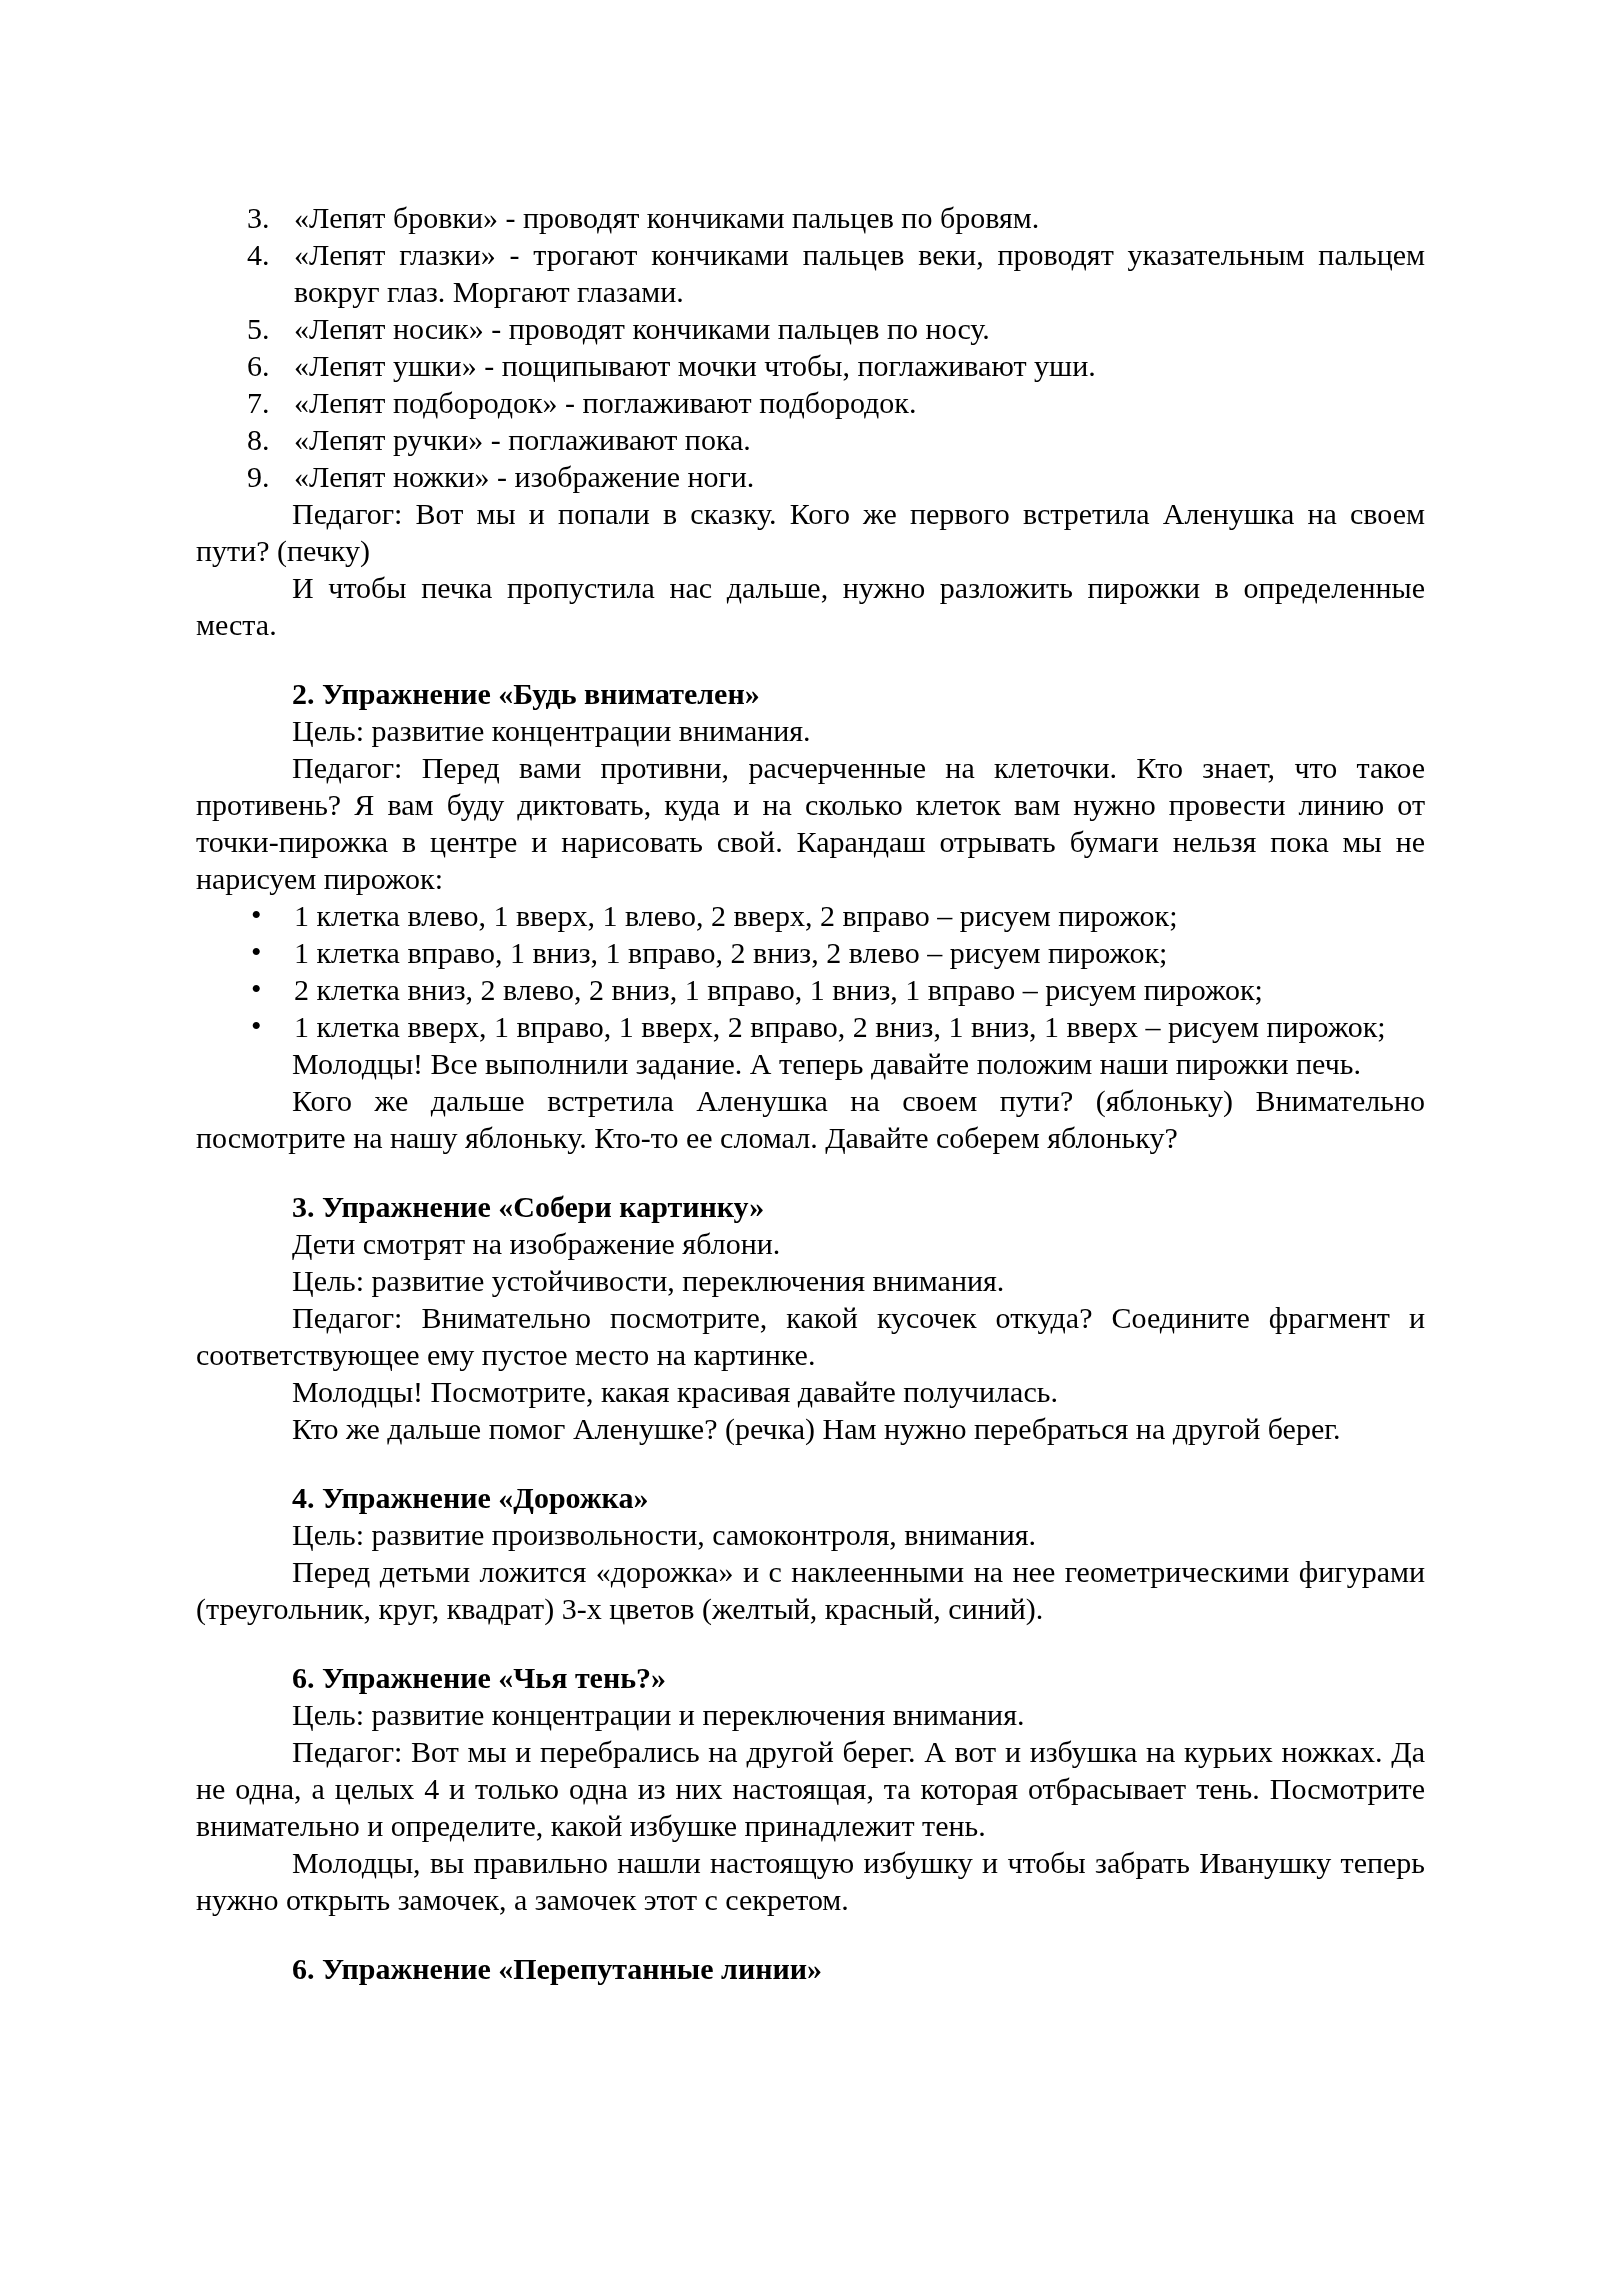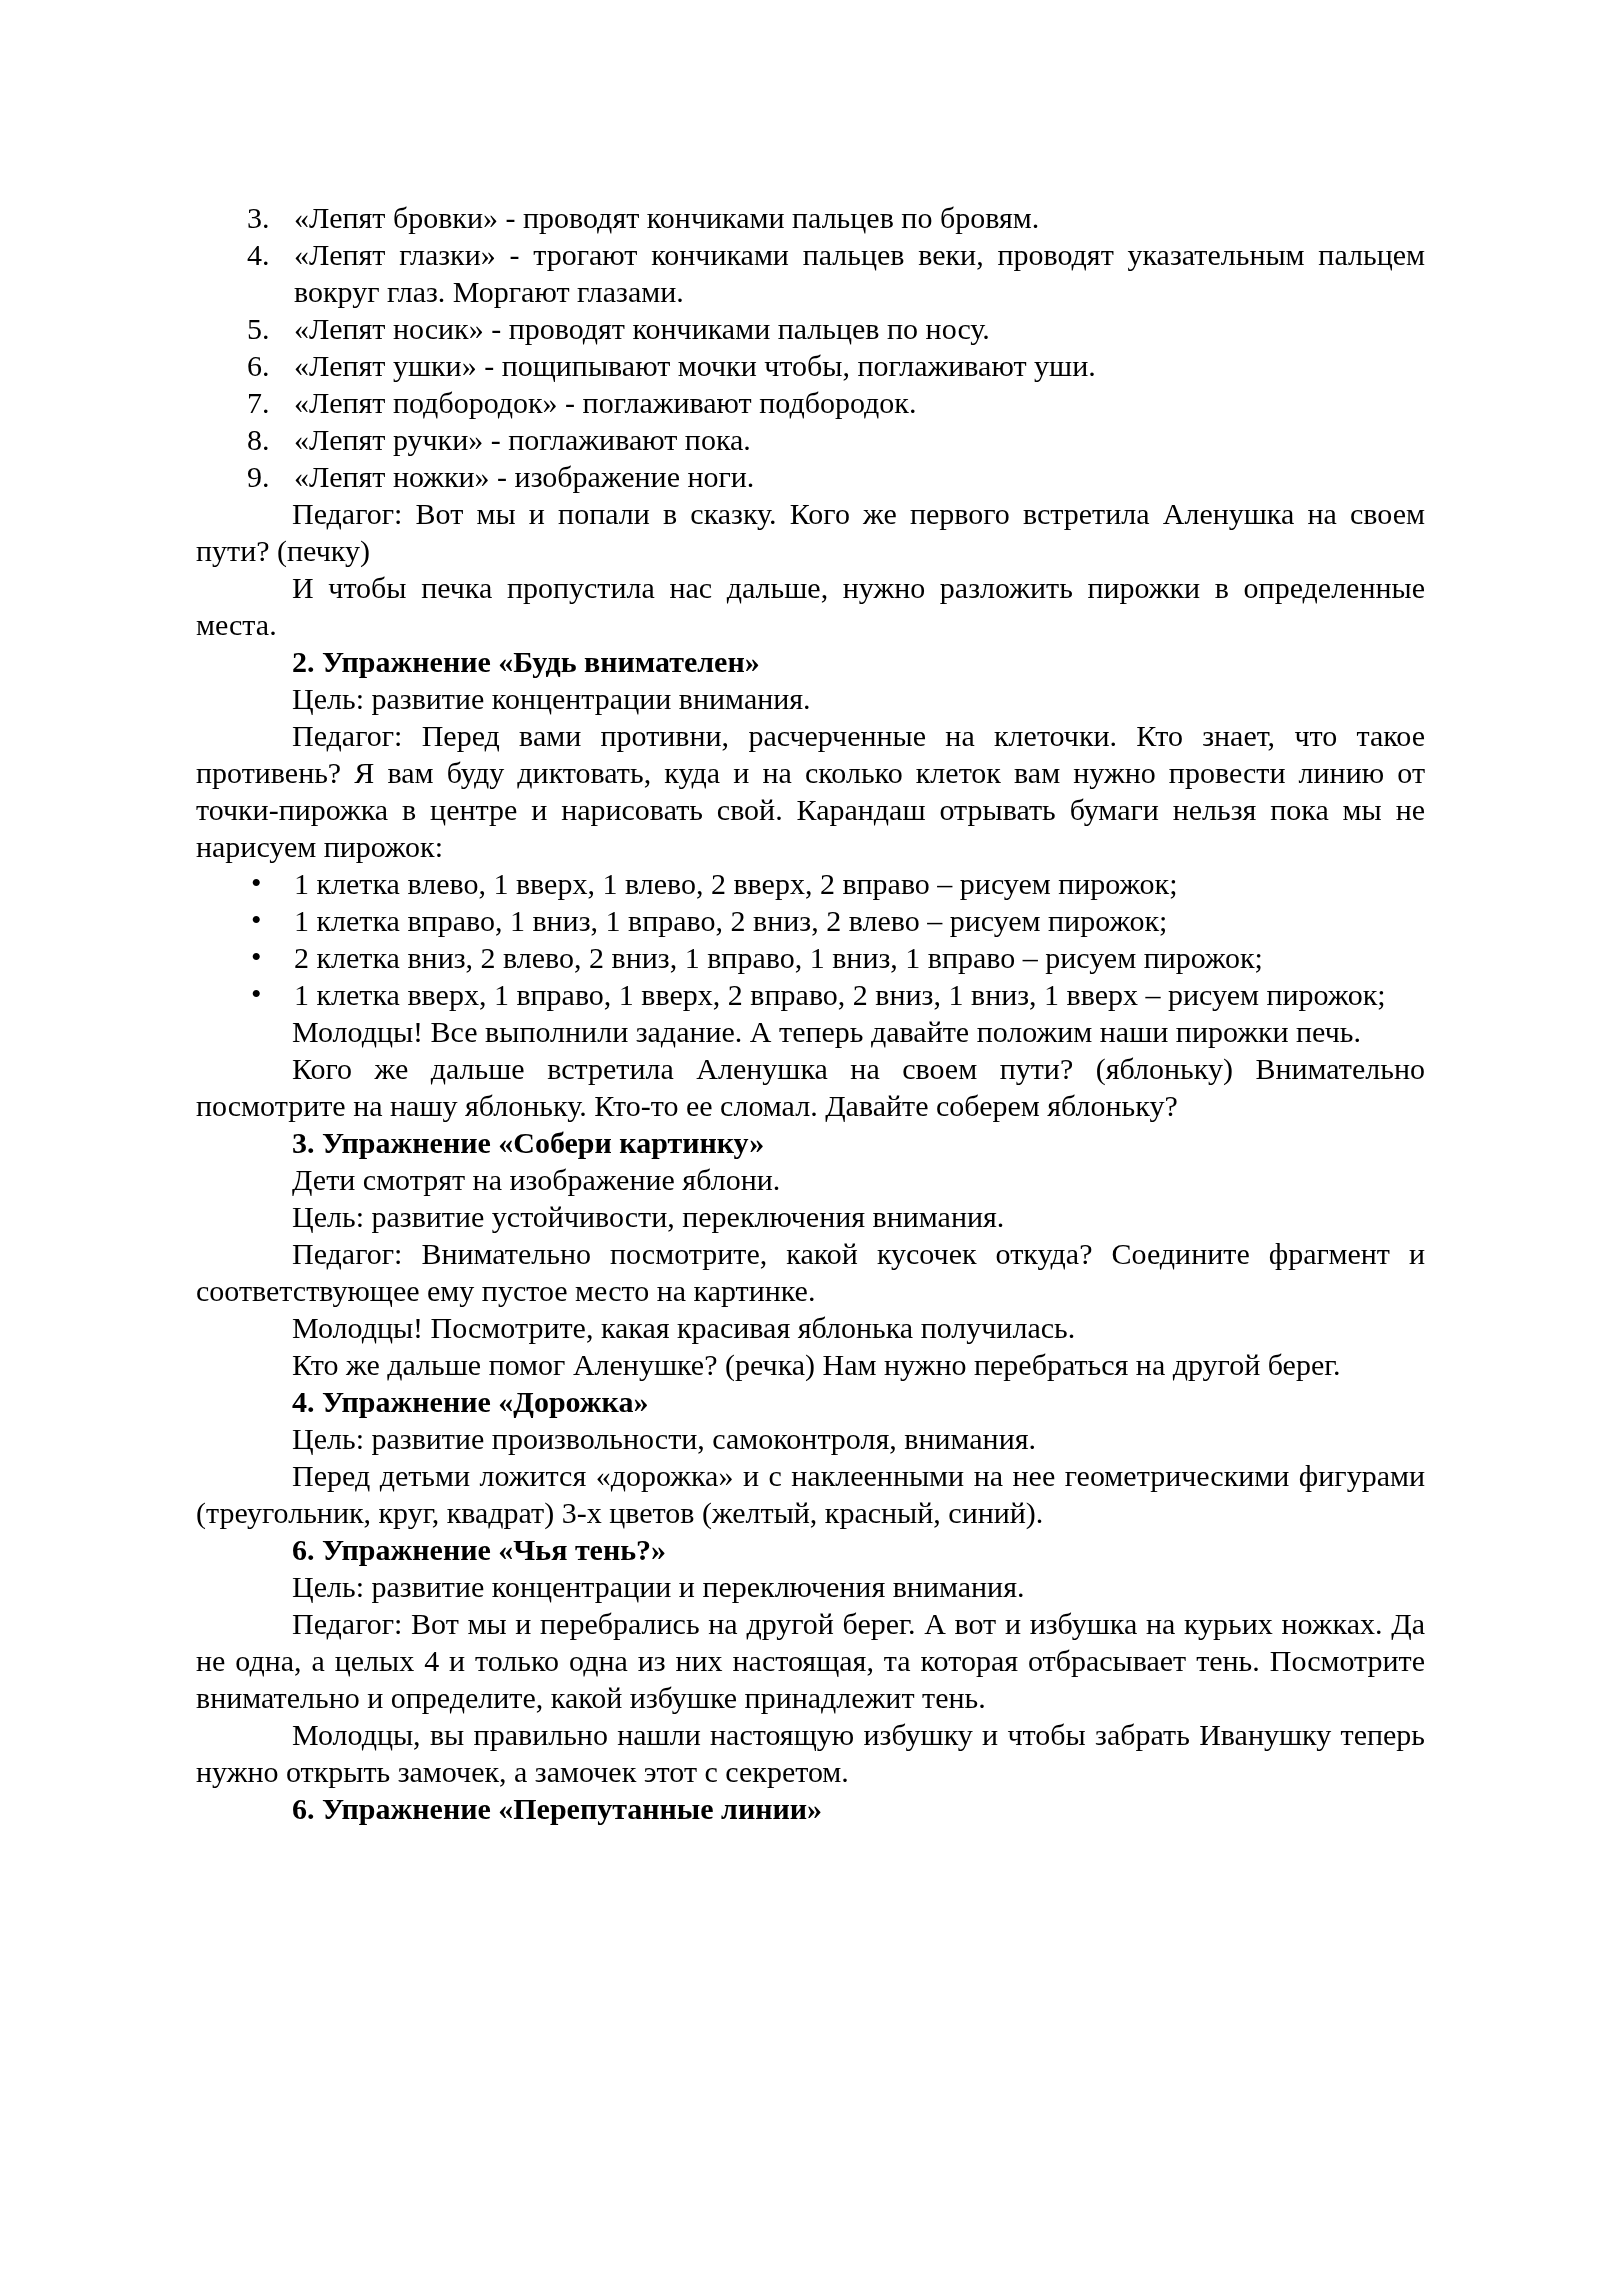--- a/index.html
+++ b/index.html
@@ -23,20 +23,21 @@
   .block { margin: 0; }
   .paragraph {
     text-align: justify;
     text-indent: 96px;
   }
   .paragraph .lead { }
   .heading {
     font-weight: bold;
     padding-left: 96px;
     text-align: left;
+    margin-top: 32px;
   }
   .numbered {
     position: relative;
     padding-left: 98px;
     text-align: justify;
   }
   .numbered .num {
     position: absolute;
     left: 51px;
     top: 0;
@@ -71,21 +72,21 @@
     <div class="block bullet"><span class="glyph">•</span><span>1 клетка влево, 1 вверх, 1 влево, 2 вверх, 2 вправо – рисуем пирожок;</span></div>
     <div class="block bullet"><span class="glyph">•</span><span>1 клетка вправо, 1 вниз, 1 вправо, 2 вниз, 2 влево – рисуем пирожок;</span></div>
     <div class="block bullet"><span class="glyph">•</span><span>2 клетка вниз, 2 влево, 2 вниз, 1 вправо, 1 вниз, 1 вправо – рисуем пирожок;</span></div>
     <div class="block bullet"><span class="glyph">•</span><span>1 клетка вверх, 1 вправо, 1 вверх, 2 вправо, 2 вниз, 1 вниз, 1 вверх – рисуем пирожок;</span></div>
     <div class="block paragraph"><span>Молодцы! Все выполнили задание. А теперь давайте положим наши пирожки печь.</span></div>
     <div class="block paragraph"><span>Кого же дальше встретила Аленушка на своем пути? (яблоньку) Внимательно посмотрите на нашу яблоньку. Кто-то ее сломал. Давайте соберем яблоньку?</span></div>
     <div class="block heading"><span>3. Упражнение «Собери картинку»</span></div>
     <div class="block paragraph"><span>Дети смотрят на изображение яблони.</span></div>
     <div class="block paragraph"><span>Цель: развитие устойчивости, переключения внимания.</span></div>
     <div class="block paragraph"><span class="lead">Педагог:</span><span> Внимательно посмотрите, какой кусочек откуда? Соедините фрагмент и соответствующее ему пустое место на картинке.</span></div>
-    <div class="block paragraph"><span>Молодцы! Посмотрите, какая красивая яблонька получилась.</span></div>
+    <div class="block paragraph"><span>Молодцы! Посмотрите, какая красивая давайте получилась.</span></div>
     <div class="block paragraph"><span>Кто же дальше помог Аленушке? (речка) Нам нужно перебраться на другой берег.</span></div>
     <div class="block heading"><span>4. Упражнение «Дорожка»</span></div>
     <div class="block paragraph"><span>Цель: развитие произвольности, самоконтроля, внимания.</span></div>
     <div class="block paragraph"><span>Перед детьми ложится «дорожка» и с наклеенными на нее геометрическими фигурами (треугольник, круг, квадрат) 3-х цветов (желтый, красный, синий).</span></div>
     <div class="block heading"><span>6. Упражнение «Чья тень?»</span></div>
     <div class="block paragraph"><span>Цель: развитие концентрации и переключения внимания.</span></div>
     <div class="block paragraph"><span class="lead">Педагог:</span><span> Вот мы и перебрались на другой берег. А вот и избушка на курьих ножках. Да не одна, а целых 4 и только одна из них настоящая, та которая отбрасывает тень. Посмотрите внимательно и определите, какой избушке принадлежит тень.</span></div>
     <div class="block paragraph"><span>Молодцы, вы правильно нашли настоящую избушку и чтобы забрать Иванушку теперь нужно открыть замочек, а замочек этот с секретом.</span></div>
     <div class="block heading"><span>6. Упражнение «Перепутанные линии»</span></div>
   </div>

